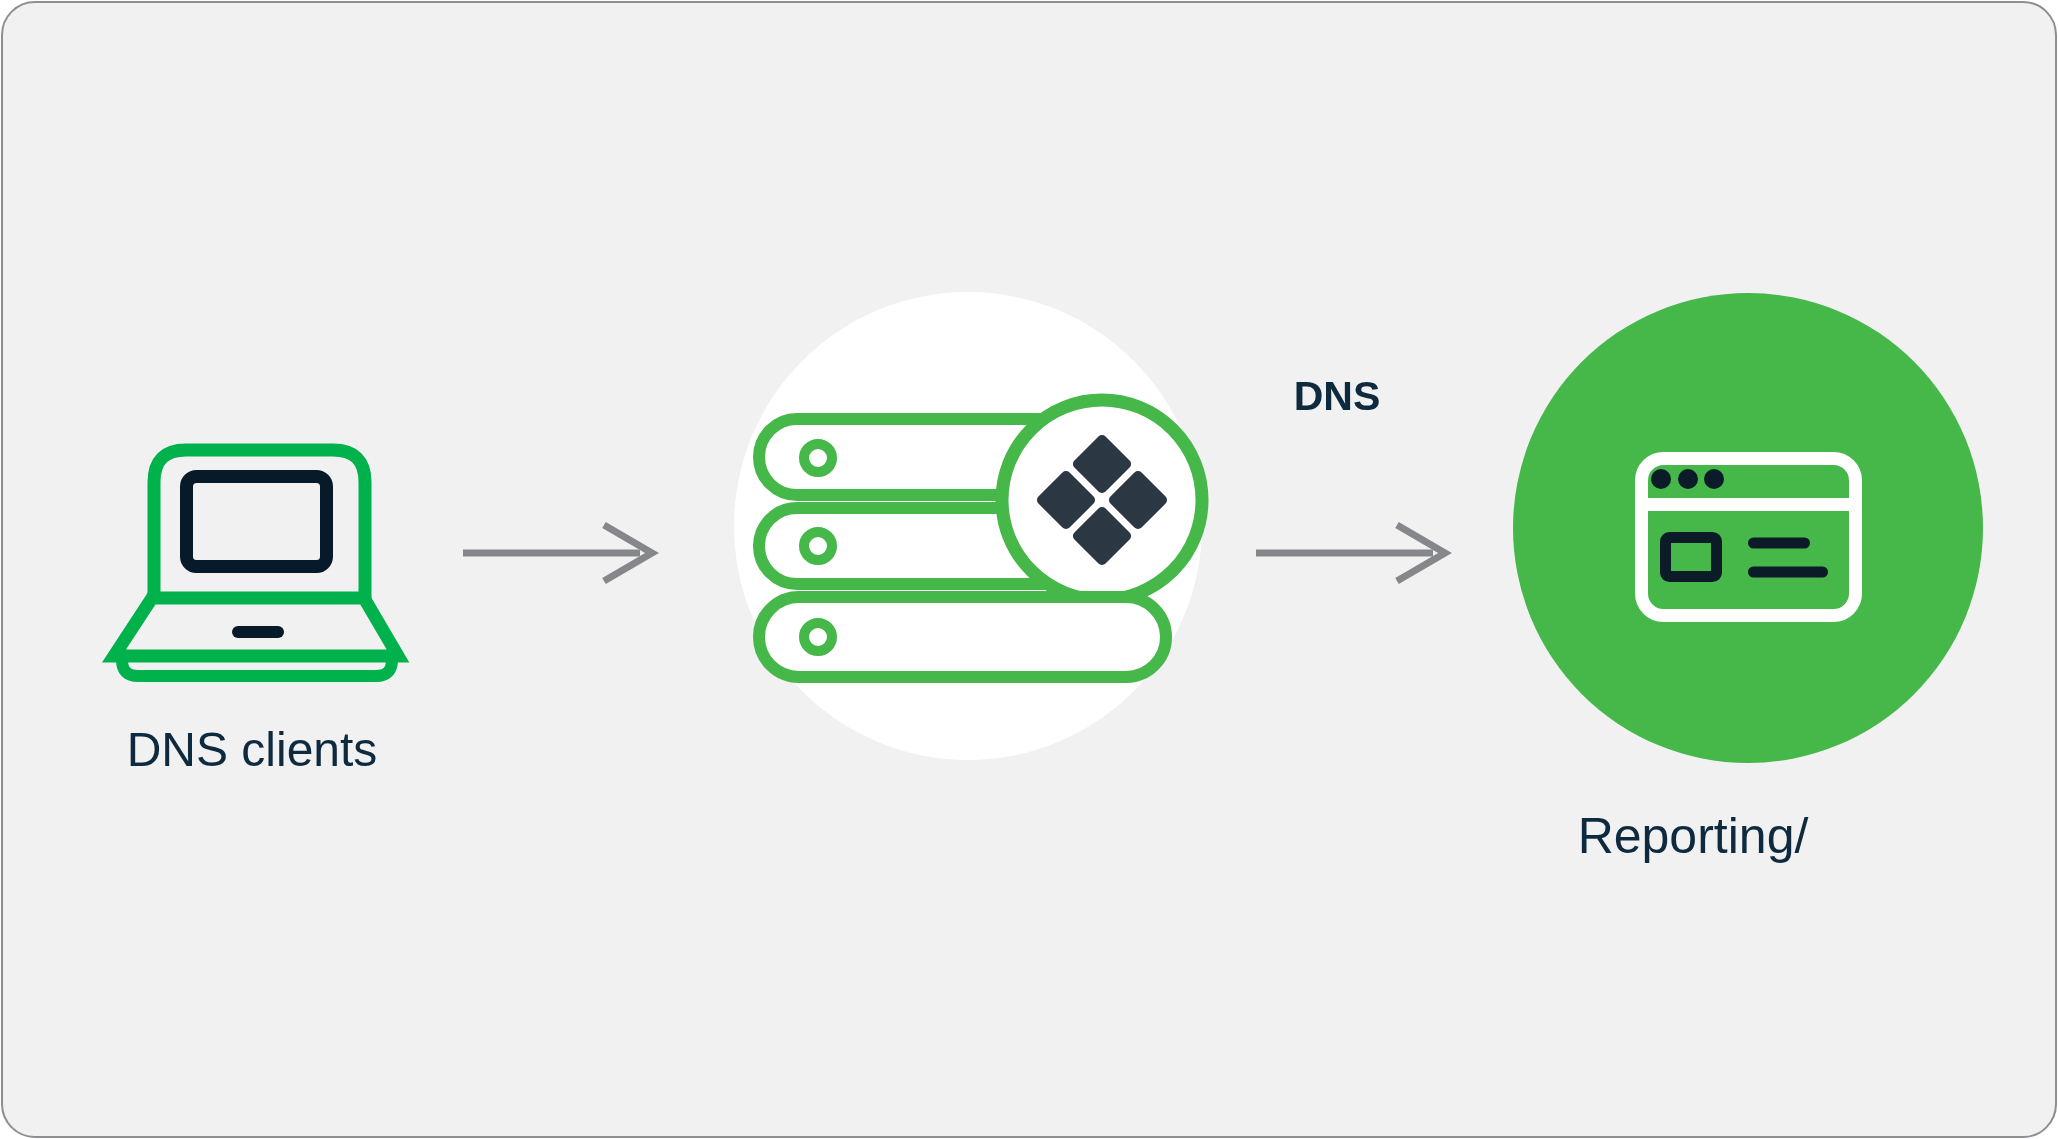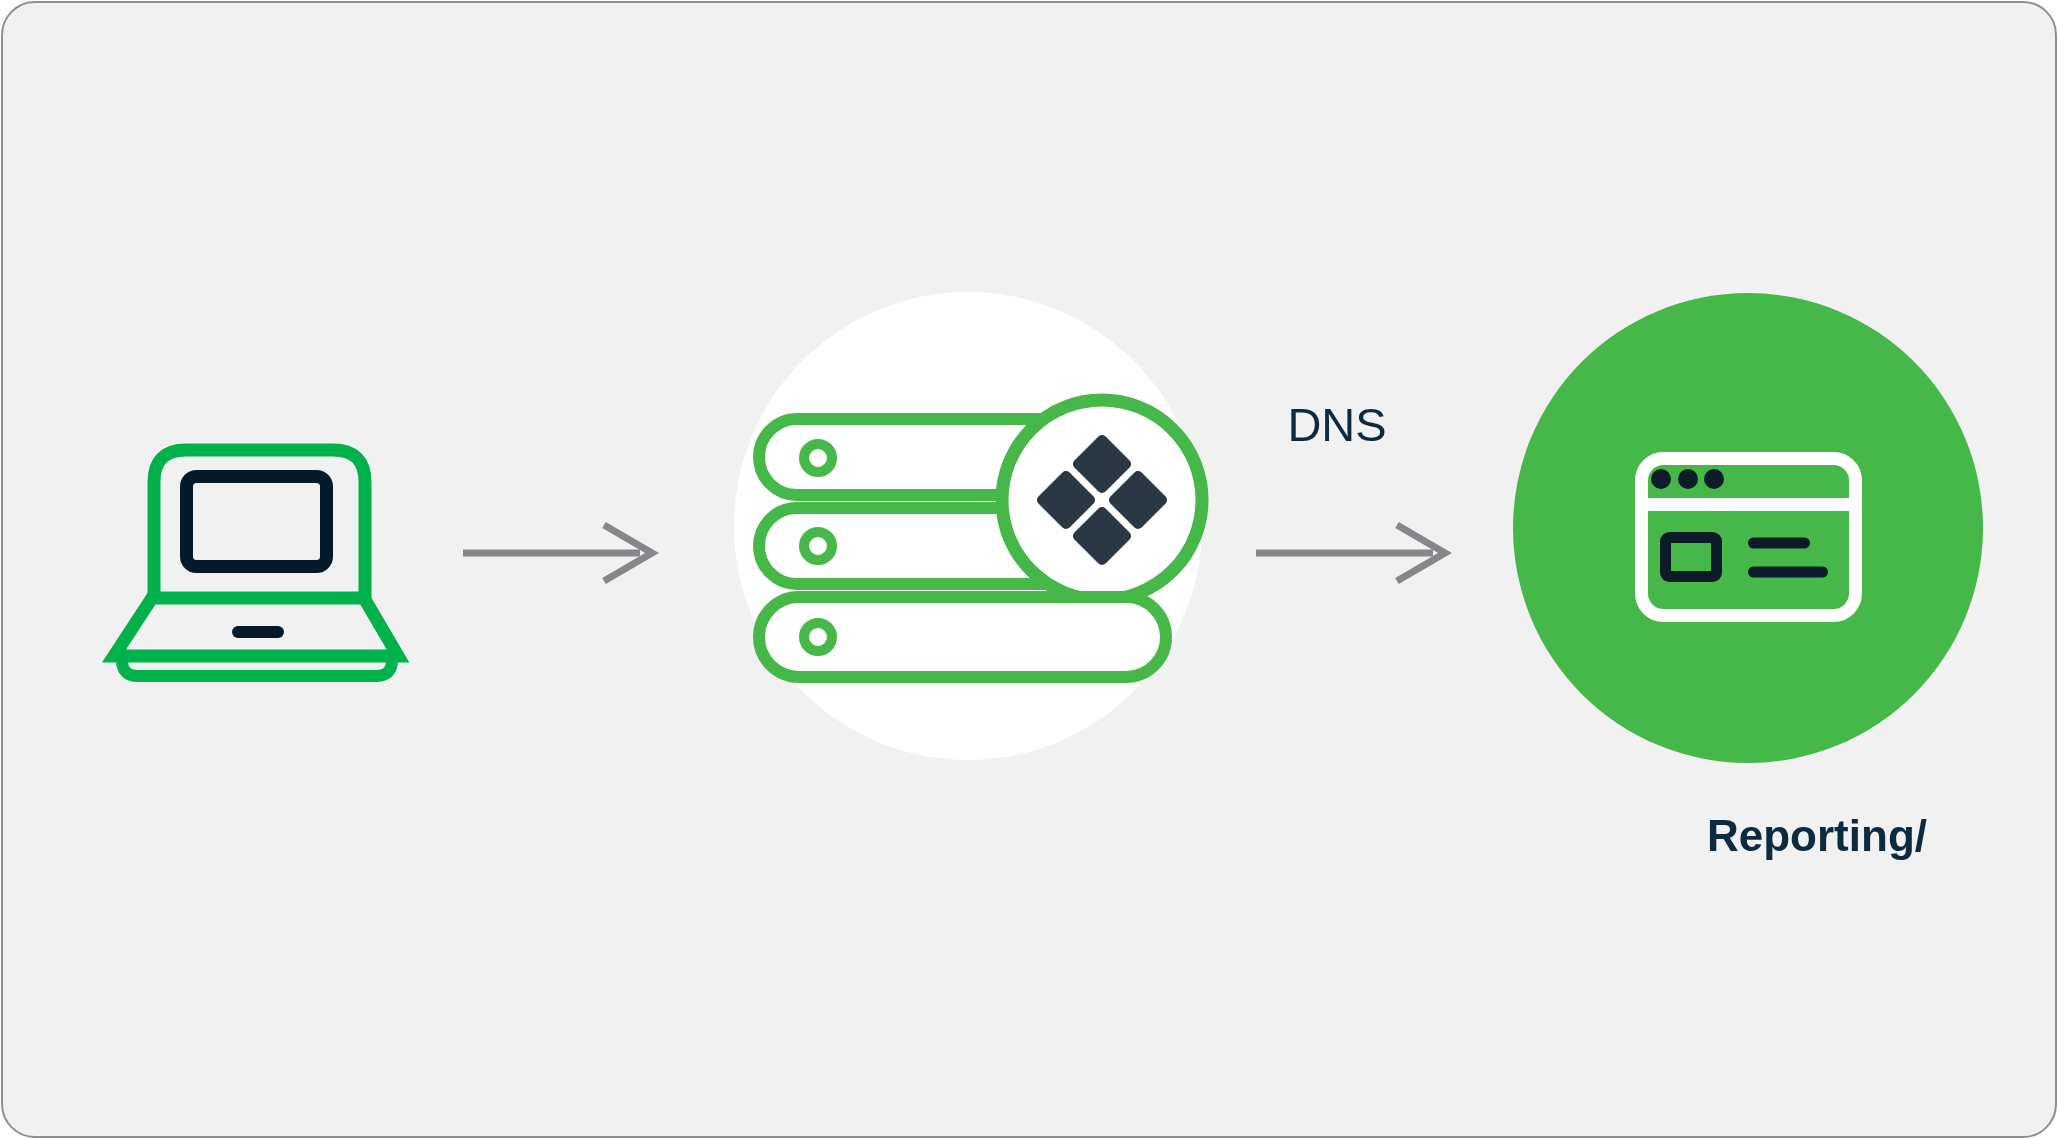--- a/index.html
+++ b/index.html
@@ -53,26 +53,26 @@
   .label{
     position:absolute;
     color:var(--navy,#0e2a3e);
     text-align:center;
   }
   .label-clients{
     left:92px;top:723px;width:320px;
     font-size:48px;line-height:54px;font-weight:400;
   }
   .label-query{
-    left:1187px;top:388px;width:300px;
-    font-size:47px;line-height:73px;font-weight:400;
+    left:1187px;top:360px;width:300px;
+    font-size:41px;line-height:73px;font-weight:700;
   }
   .label-reporting{
-    left:1587px;top:799px;width:460px;
-    font-size:44px;line-height:74px;font-weight:700;
+    left:1463px;top:799px;width:460px;
+    font-size:50px;line-height:74px;font-weight:400;
   }
 </style>
 </head>
 <body>
 
 <div class="stage">
   <div class="panel"></div>
 
   <svg class="diagram" width="2058" height="1139" viewBox="0 0 2058 1139">
 
@@ -121,20 +121,21 @@
         <circle class="browser-dot" cx="1661" cy="479" r="10"></circle>
         <circle class="browser-dot" cx="1688" cy="479" r="10"></circle>
         <circle class="browser-dot" cx="1714" cy="479" r="10"></circle>
         <rect class="browser-dark" x="1665.5" y="537.5" width="51" height="39" rx="4"></rect>
         <path class="browser-dark-round" d="M1753.5 543 H1804.5"></path>
         <path class="browser-dark-round" d="M1753.5 572 H1822.5"></path>
       </g>
     </g>
   </svg>
 
+  <div class="label label-clients">DNS clients</div>
 
   <div class="label label-query">
     <div>DNS</div>
   </div>
 
   <div class="label label-reporting">
     <div>Reporting/</div>
   </div>
 </div>
 

